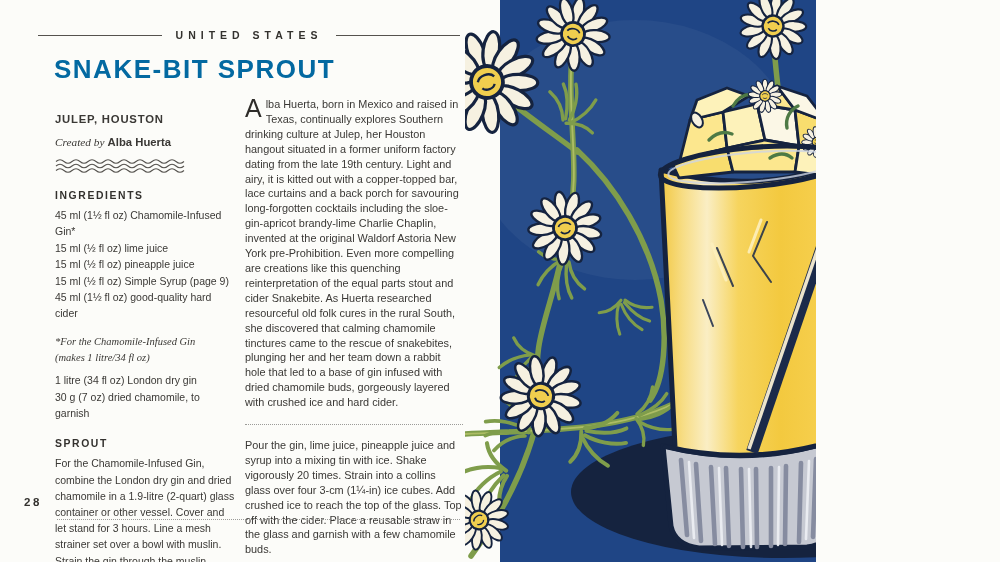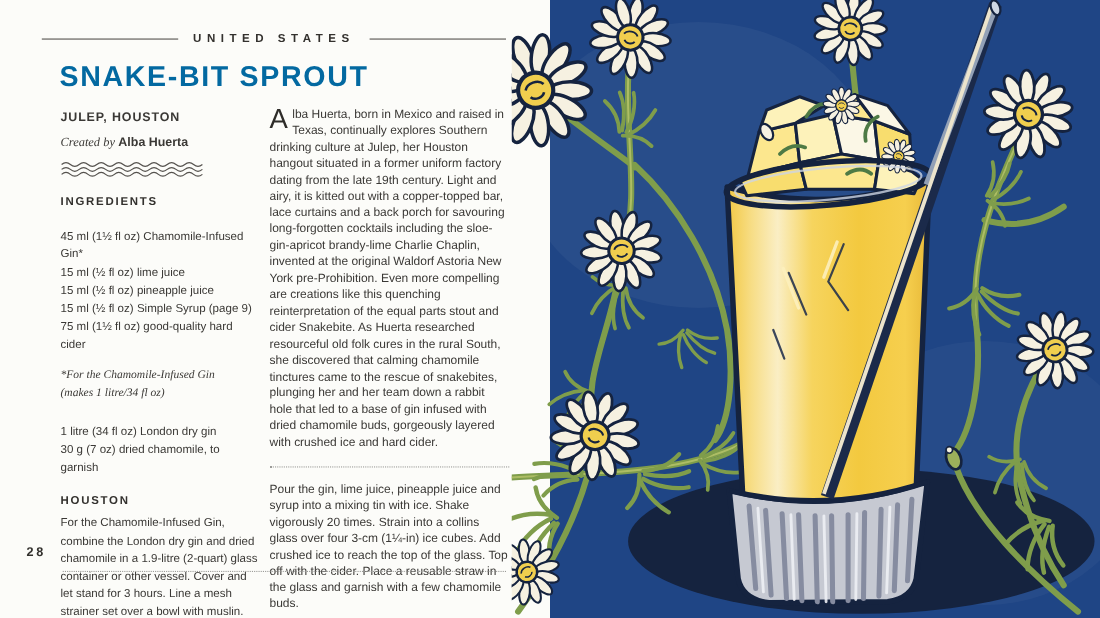--- a/index.html
+++ b/index.html
@@ -3,38 +3,38 @@
 <meta charset="utf-8">
 <style>
   html,body{margin:0;padding:0;}
   body{
     width:1000px;height:562px;
     background:var(--c-paper,#fcfcf9);
     font-family:"Liberation Sans",sans-serif;
     color:var(--c-ink,#2e2c29);
     -webkit-font-smoothing:antialiased;
   }
-  .page{position:relative;width:1000px;height:562px;overflow:hidden;}
+  .page{position:relative;width:816px;height:562px;overflow:hidden;}
 
   
   .kicker-row{position:absolute;left:38px;top:29px;width:422px;display:flex;align-items:center;gap:14px;}
   .kicker-row .rule{flex:1;border-top:1px solid #55524e;height:0;}
   .kicker{font-size:10.5px;font-weight:700;letter-spacing:5px;color:#33312e;white-space:nowrap;}
 
   .title{position:absolute;left:54px;top:54px;font-size:26px;font-weight:600;letter-spacing:1.5px;color:#0369a1;}
 
   .left-col{position:absolute;left:55px;top:101px;width:181px;}
-  .venue{font-size:11.3px;font-weight:700;letter-spacing:0.8px;color:#3a3835;}
+  .venue{font-size:11.3px;font-weight:700;letter-spacing:0.8px;color:#3a3835;margin-top:12px;}
   .byline{margin-top:11px;font-size:11.3px;color:#3a3835;}
   .byline .prefix{font-style:italic;font-family:"Liberation Serif",serif;}
   .byline .name{font-weight:600;}
   .squiggle{margin-top:11px;display:block;}
 
   .sec-head{margin-top:17px;font-size:10.4px;font-weight:700;letter-spacing:1.6px;color:#33312e;}
-  .ing-list{list-style:none;margin:18px 0 0;padding:0;font-size:10.5px;line-height:16.4px;color:#3a3835;}
+  .ing-list{list-style:none;margin:6px 0 0;padding:0;font-size:10.5px;line-height:16.4px;color:#3a3835;}
   .note{margin-top:12px;font-size:10.5px;line-height:16.2px;font-style:italic;font-family:"Liberation Serif",serif;color:#3a3835;}
   .method-text{margin-top:6px;font-size:10.5px;line-height:16.2px;color:#3a3835;}
 
   .mid-col{position:absolute;left:245px;top:97px;width:218px;}
   .story-p{margin:0;font-size:10.9px;line-height:14.9px;color:#3a3835;}
   .drop-cap{float:left;font-size:25px;line-height:21px;padding:1px 4px 0 0;color:#2e2c29;}
   .dotted-divider{margin:14px 0 13px;border:0;border-top:1.6px dotted #9b9b98;height:0;}
 
   .page-num{position:absolute;left:24px;top:496px;font-size:11.5px;font-weight:700;letter-spacing:2.5px;color:#33312e;}
   .footer-rule{position:absolute;left:57px;top:519px;width:403px;border-top:1.5px dotted #9b9b98;height:0;}
@@ -83,33 +83,33 @@
         <path d="M1,11.5 q4,-3.4 8,0 t8,0 t8,0 t8,0 t8,0 t8,0 t8,0 t8,0 t8,0 t8,0 t8,0 t8,0 t8,0 t8,0 t8,0 t8,0"></path>
       </g>
     </svg>
 
     <div class="sec-head">INGREDIENTS</div>
     <ul class="ing-list">
       <li>45 ml (1½ fl oz) Chamomile-Infused Gin*</li>
       <li>15 ml (½ fl oz) lime juice</li>
       <li>15 ml (½ fl oz) pineapple juice</li>
       <li>15 ml (½ fl oz) Simple Syrup (page 9)</li>
-      <li>75 ml (1½ fl oz) good-quality hard cider</li>
+      <li>45 ml (1½ fl oz) good-quality hard cider</li>
     </ul>
 
     <div class="note">
       <div>*For the Chamomile-Infused Gin</div>
       <div>(makes 1 litre/34 fl oz)</div>
     </div>
     <ul class="ing-list">
       <li>1 litre (34 fl oz) London dry gin</li>
       <li>30 g (7 oz) dried chamomile, to garnish</li>
     </ul>
 
-    <div class="sec-head">HOUSTON</div>
+    <div class="sec-head">SPROUT</div>
     <div class="method-text">For the Chamomile-Infused Gin, combine the London dry gin and dried chamomile in a 1.9-litre (2-quart) glass container or other vessel. Cover and let stand for 3 hours. Line a mesh strainer set over a bowl with muslin. Strain the gin through the muslin. Discard the chamomile. Transfer the infused gin to the empty gin bottle or another container with a tight-fitting lid. Store in a cool place for up to a month.</div>
   </div>
 
   <div class="mid-col">
     <p class="story-p"><span class="drop-cap">A</span><span>lba Huerta, born in Mexico and raised in Texas, continually explores Southern drinking culture at Julep, her Houston hangout situated in a former uniform factory dating from the late 19th century. Light and airy, it is kitted out with a copper-topped bar, lace curtains and a back porch for savouring long-forgotten cocktails including the sloe-gin-apricot brandy-lime Charlie Chaplin, invented at the original Waldorf Astoria New York pre-Prohibition. Even more compelling are creations like this quenching reinterpretation of the equal parts stout and cider Snakebite. As Huerta researched resourceful old folk cures in the rural South, she discovered that calming chamomile tinctures came to the rescue of snakebites, plunging her and her team down a rabbit hole that led to a base of gin infused with dried chamomile buds, gorgeously layered with crushed ice and hard cider.</span></p>
     <hr class="dotted-divider">
     <p class="story-p">Pour the gin, lime juice, pineapple juice and syrup into a mixing tin with ice. Shake vigorously 20 times. Strain into a collins glass over four 3-cm (1¼-in) ice cubes. Add crushed ice to reach the top of the glass. Top off with the cider. Place a reusable straw in the glass and garnish with a few chamomile buds.</p>
   </div>
 
   <div class="page-num">28</div>

